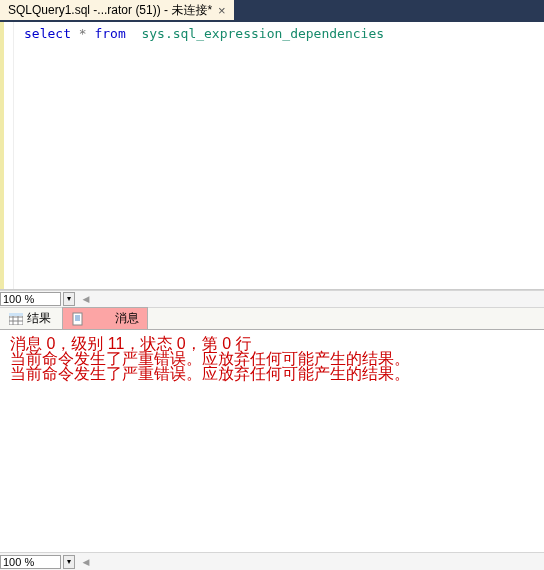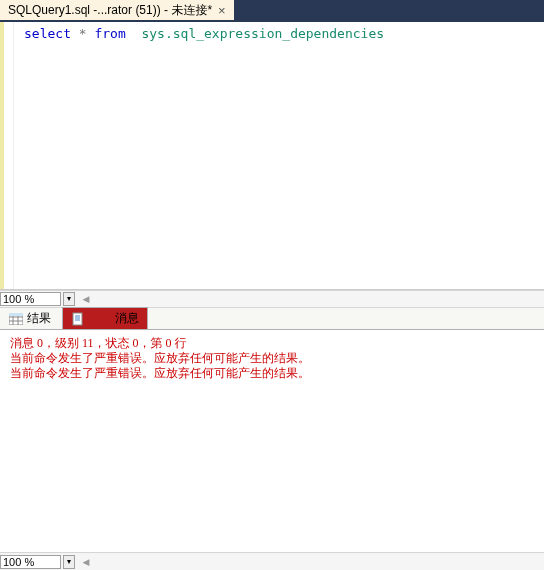--- a/index.html
+++ b/index.html
@@ -16,26 +16,26 @@
   .star { color: #777; }
   .obj { color: #168a6b; }
   
   .zoom-bar { height: 18px; background: #f5f5f5; border-top: 1px solid #d6d6d6; border-bottom: 1px solid #d6d6d6; display: flex; align-items: center; font-size: 11px; }
   .zoom-combo { width: 61px; border: 1px solid #a0a0a0; background: #fff; padding: 0 2px; margin-right: 2px; }
   .dd-btn { width: 12px; text-align: center; border: 1px solid #a0a0a0; background: #eee; font-size: 8px; line-height: 12px; }
   .scroll-arrow { width: 14px; text-align: center; color: #999; margin-left: 4px; font-size: 9px; }
   
   .result-tabs { height: 22px; background: #f7f7f3; border-bottom: 1px solid #b0b0b0; display: flex; align-items: flex-end; padding-left: 0; gap: 2px; }
   .rtab { display: flex; align-items: center; gap: 4px; padding: 2px 8px; font-size: 12px; border: 1px solid transparent; border-bottom: none; }
-  .rtab.active { background: #b91c1c; border-color: #b0b0b0; gap: 30px; }
+  .rtab.active { background: #fca5a5; border-color: #b0b0b0; gap: 30px; }
   .icon-grid { width: 14px; height: 12px; display: inline-block; }
   .icon-msg { width: 14px; height: 14px; display: inline-block; }
   
   .messages { flex: 1; background: #fff; padding: 6px 10px; overflow: auto; }
-  .msg-line { color: #cc0000; font-family: Liberation Serif, serif; font-size: 12px; line-height: 15px; }
+  .msg-line { color: #cc0000; font-family: Liberation Sans, sans-serif; font-size: 16px; line-height: 15px; }
   
   .bottom-zoom { height: 18px; background: #f5f5f5; border-top: 1px solid #d6d6d6; display: flex; align-items: center; font-size: 11px; }
 </style>
 </head>
 <body>
 
 <div class="tab-bar">
   <div class="tab">
     <span>SQLQuery1.sql -...rator (51)) - 未连接*</span>
     <span class="tab-close">×</span>

